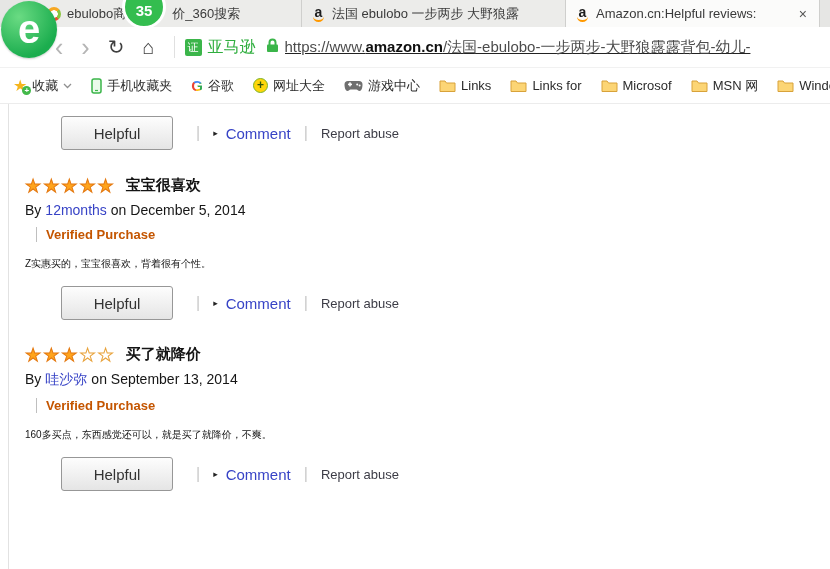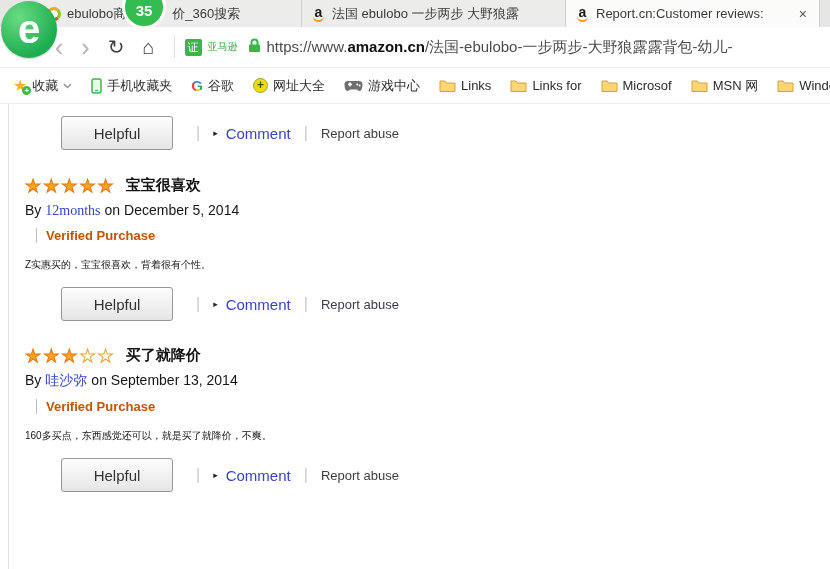--- a/index.html
+++ b/index.html
@@ -49,23 +49,23 @@
 
   
   .navbar { height:41px; background:#fff; display:flex; align-items:center; padding-left:46px; border-bottom:1px solid #f1f1f1; }
   .nav-icon { color:#b5b5b5; font-size:25px; line-height:1; padding:0 9px; }
   .nav-icon.dark { color:#3f3f3f; font-size:20px; }
   .nav-sep { width:1px; height:22px; background:#e0e0e0; margin:0 10px; flex:none; }
   .cert-badge {
     width:17px; height:17px; background:#3bb54a; color:#fff; font-size:11px; border-radius:2px;
     display:flex; align-items:center; justify-content:center; margin-right:6px; flex:none;
   }
-  .site-name { color:#2fae3e; font-size:10px; margin-right:10px; white-space:nowrap; }
+  .site-name { color:#2fae3e; font-size:16px; margin-right:10px; white-space:nowrap; }
   .lock-icon { margin-right:6px; flex:none; }
-  .url-text { flex:1; overflow:hidden; white-space:nowrap; font-size:15px; }
+  .url-text { flex:1; overflow:hidden; white-space:nowrap; font-size:15px;text-decoration:underline; }
   .url-scheme,.url-path { color:#4c4c4c; }
   .url-domain { color:#101010; font-weight:bold; }
 
   
   .bookmarks {
     height:36px; display:flex; align-items:center; padding-left:13px; gap:19px;
     background:#fff; border-bottom:1px solid #ececec; font-size:13px; color:#2b2b2b;
   }
   .bm { display:flex; align-items:center; gap:5px; white-space:nowrap; cursor:default; }
   .fav-star { color:#f5b51d; font-size:16px; line-height:14px; position:relative; }
@@ -103,21 +103,21 @@
   .report-link { color:#3c3c46; font-size:13px; text-decoration:none; cursor:pointer; }
 
   .review { margin-top:26px; }
   .review.second { margin-top:25px; }
   .review-head { display:flex; align-items:center; gap:10px; }
   .stars { font-size:18px; letter-spacing:2px; line-height:1; }
   .stars .filled { color:#ffa41c; -webkit-text-stroke:1px #e47911; }
   .stars .empty  { color:#fff;    -webkit-text-stroke:1px #e8a33d; }
   .review-title { font-size:15px; font-weight:bold; color:#141414; }
   .byline { margin-top:7px; font-size:14px; color:#161616; }
-  .author-link { color:#3743c6; margin:12px 4px; text-decoration:none; cursor:pointer;font-family:Liberation Serif, serif; }
+  .author-link { color:#3743c6; margin:12px 4px; text-decoration:none; cursor:pointer; }
   .verified {
     display:inline-block; margin-top:9px; margin-left:11px; border-left:1px solid #bfbfbf;
     padding-left:9px; font-size:13px; font-weight:bold; color:#c45500;
   }
   .review-text { margin-top:14px; font-size:10px; color:#141414; }
 
   .see-all { display:block; margin-top:46px; color:#2f3cc3; font-weight:bold; font-size:15px; text-decoration:none; white-space:nowrap; cursor:pointer; }
   .see-all .arrow { margin-right:6px; }
 </style>
 </head>
@@ -129,21 +129,21 @@
     <div class="tab">
       <span class="fav-ring"></span>
       <span class="tab-title"><span>ebulobo商</span><span class="badge-gap"></span><span>价_360搜索</span></span>
     </div>
     <div class="tab">
       <span class="fav-amazon">a</span>
       <span class="tab-title">法国 ebulobo 一步两步 大野狼露</span>
     </div>
     <div class="tab active">
       <span class="fav-amazon">a</span>
-      <span class="tab-title">Report.cn:Customer reviews:</span>
+      <span class="tab-title">Amazon.cn:Helpful reviews:</span>
       <span class="close-x">×</span>
     </div>
     <div class="logo">
         <span>e</span>
       </div>
     <div class="notif-badge">35</div>
   </div>
 
   <div class="navbar">
     <span class="nav-icon">‹</span>

